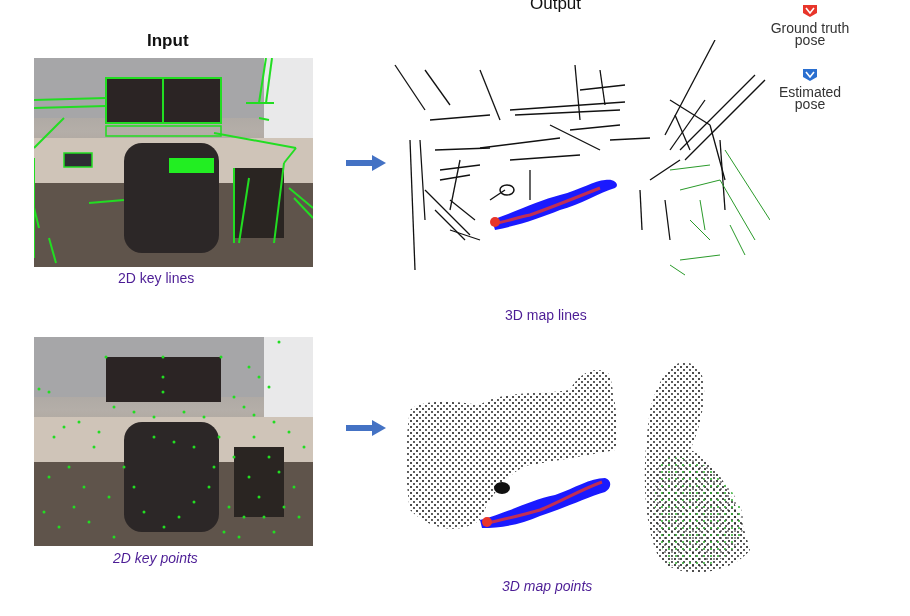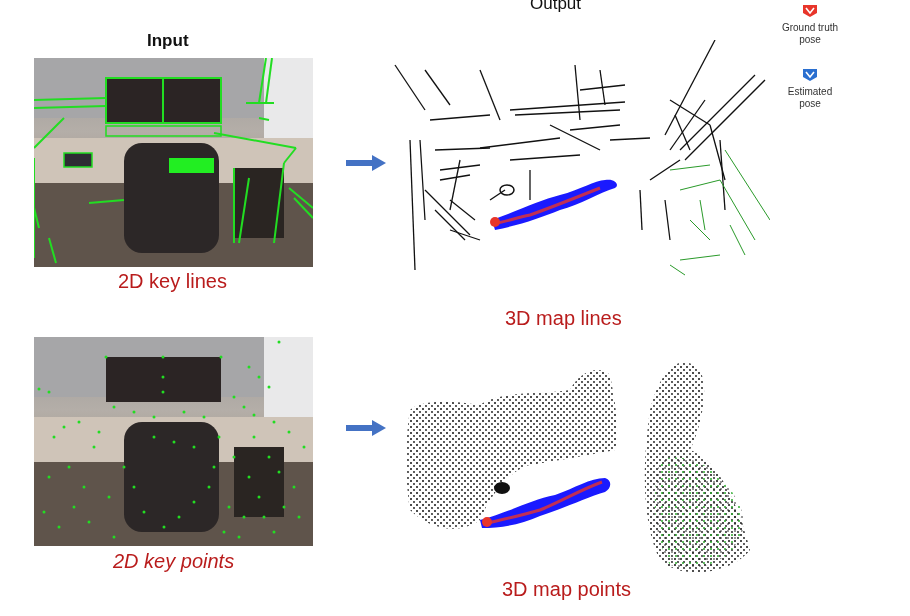--- a/index.html
+++ b/index.html
@@ -1,20 +1,20 @@
 <!DOCTYPE html>
 <html><head>
 <meta charset="utf-8">
 <style>
   html, body { margin:0; padding:0; background:#ffffff; }
   body { width:910px; height:616px; position:relative; overflow:hidden; font-family:"Liberation Sans", sans-serif; }
   .abs { position:absolute; }
   .title { font-size:17px; color:#111; }
-  .caption { font-size:20px; color:#b91c1c; }
-  .legend-text { font-size:10px; color:#333; text-align:center; line-height:12px; }
+  .caption { font-size:14px; color:#4c1d95; }
+  .legend-text { font-size:14px; color:#333; text-align:center; line-height:12px; }
   .photo { background:linear-gradient(180deg,#9a9896 0%,#b4aea8 35%,#a89d92 55%,#6b5f55 80%,#5a4f47 100%); overflow:hidden; }
   .photo svg, .map svg { position:absolute; left:0; top:0; }
   .arrow { width:40px; height:16px; }
 </style>
 </head>
 <body>
 
 <div class="abs title" style="left:147px;top:31px;font-weight:bold;">Input</div>
 <div class="abs title" style="left:530px;top:-6px;">Output</div>
 
@@ -241,13 +241,13 @@
     </defs>
     <path d="M30 80 C40 70 70 70 100 75 C120 60 160 65 190 60 C200 40 220 35 230 45 C235 70 240 100 235 120 C210 125 180 130 150 135 C130 140 110 165 100 190 C80 205 50 200 30 180 C25 150 25 110 30 80 Z" fill="url(#blackdots)"></path>
     <path d="M270 80 C280 40 300 20 320 40 C330 60 320 100 310 120 C340 130 360 180 370 220 C350 245 300 250 280 230 C265 200 260 150 270 80 Z" fill="url(#blackdots)"></path>
     <path d="M280 130 C310 120 350 140 365 190 C360 230 320 245 290 235 C275 210 270 170 280 130 Z" fill="url(#greendots)"></path>
     <ellipse cx="122" cy="158" rx="8" ry="6" fill="#111"></ellipse>
     <path d="M100 190 C130 182 150 170 175 165 C195 158 210 148 225 148 C232 150 232 158 225 162 C205 168 185 178 160 186 C140 195 120 198 102 198 Z" fill="#1a1aff"></path>
     <path d="M103 194 C120 190 140 186 160 180 C180 172 200 160 222 152" stroke="#e8352a" stroke-width="3" fill="none" opacity="0.8"></path>
     <circle cx="107" cy="192" r="5" fill="#e8352a"></circle>
   </svg>
 </div>
-<div class="abs caption" style="left:502px;top:578px;">3D map points</div>
+<div class="abs caption" style="left:502px;top:578px;font-style:italic;">3D map points</div>
 
 </body></html>

